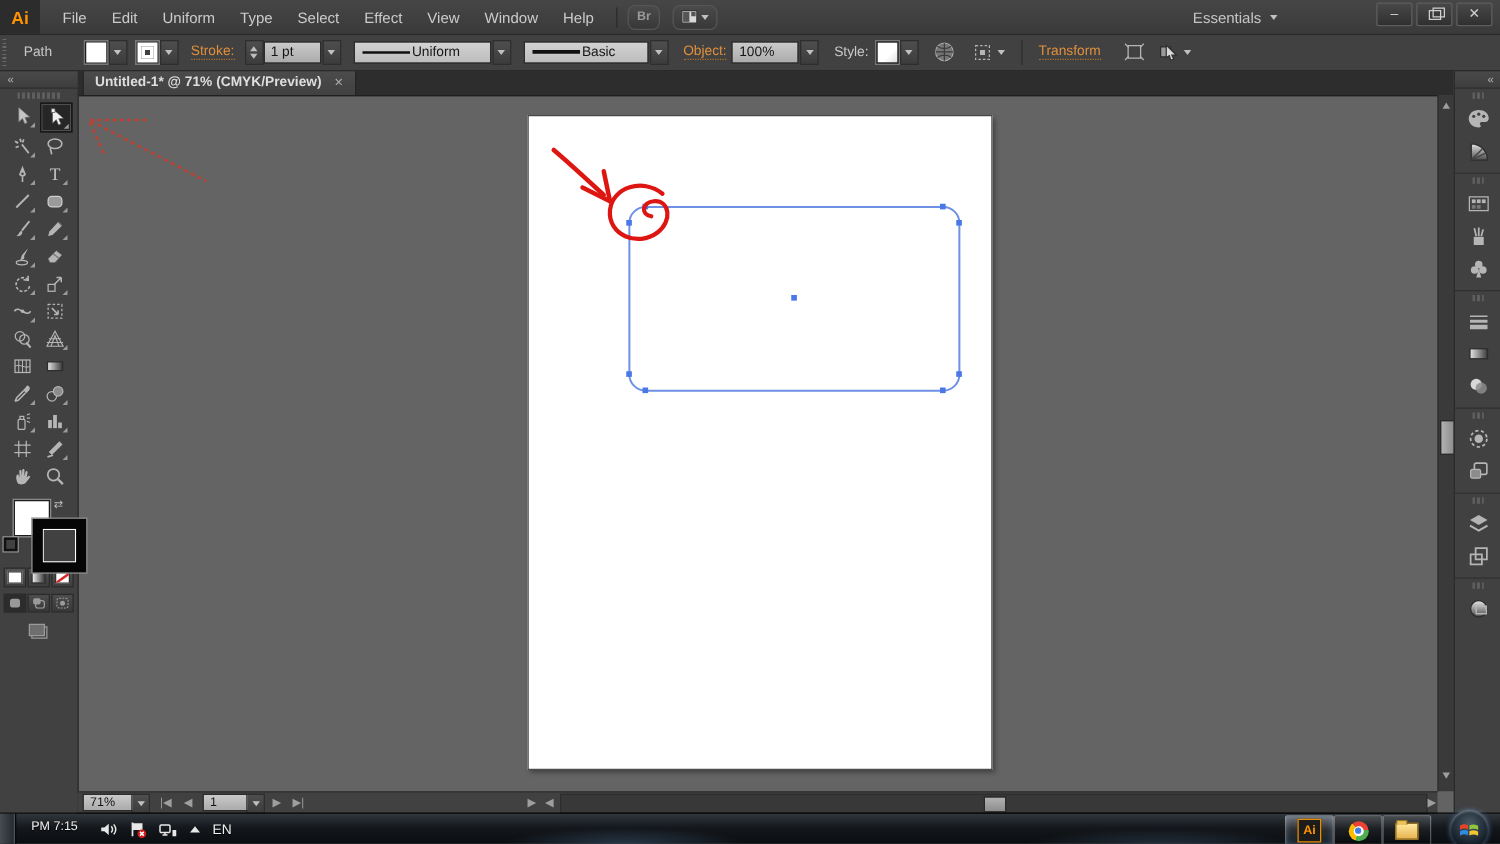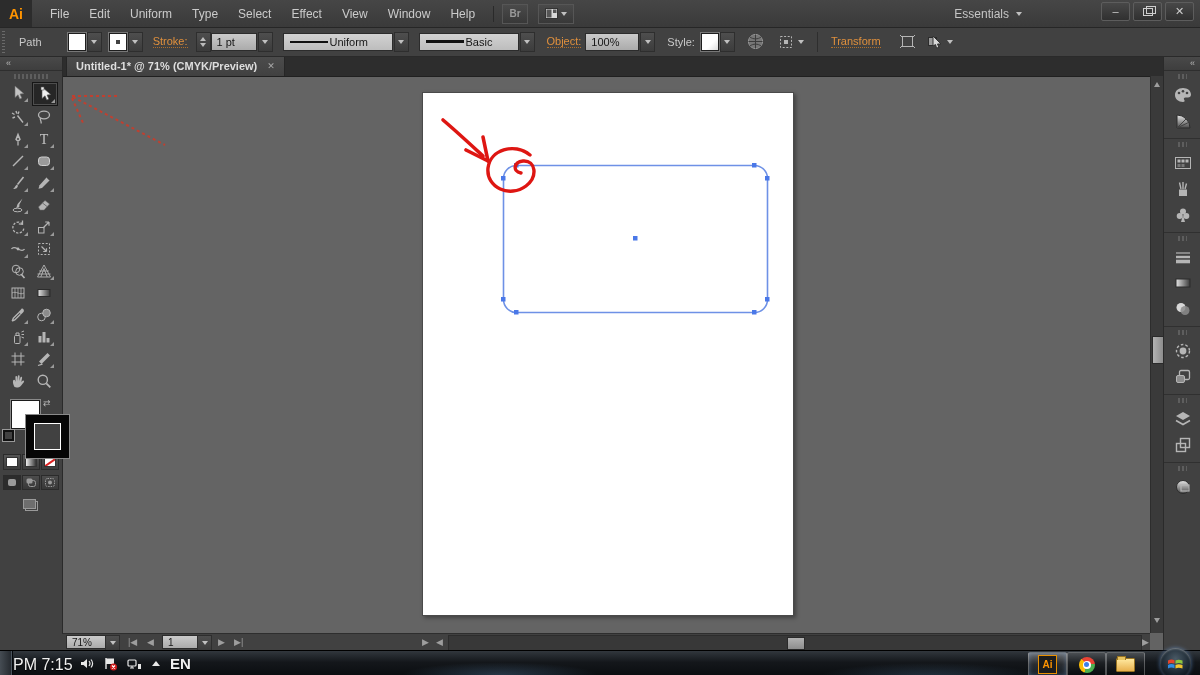--- a/index.html
+++ b/index.html
@@ -5,21 +5,21 @@
   html,body{margin:0;padding:0;background:#636363;width:1200px;height:675px;overflow:hidden;
     font-family:"Liberation Sans",sans-serif;-webkit-font-smoothing:antialiased;position:relative}
   .abs{position:absolute}
   
   .menubar{position:absolute;left:0;top:0;width:1200px;height:27px;background:linear-gradient(#464646,#3a3a3a);
     border-bottom:1px solid #262626;display:flex;align-items:center;color:#cbcbcb;font-size:12px;z-index:30}
   .ailogo{width:32px;height:27px;background:#2c2c2c;color:#ff9400;font-weight:bold;font-size:14px;
     display:flex;align-items:center;justify-content:center}
   .mitem{padding:9px 10px;height:27px;display:flex;align-items:center;cursor:default}
   .menu-sep{width:1px;height:16px;background:#2a2a2a;margin:0 8px}
-  .chrome-btn{height:18px;border:1px solid #565656;border-radius:0;background:linear-gradient(#4a4a4a,#383838);
+  .chrome-btn{height:18px;border:1px solid #565656;border-radius:6px;background:linear-gradient(#4a4a4a,#383838);
     display:flex;align-items:center;justify-content:center;color:#9a9a9a;font-size:10px;font-weight:bold}
   .br-btn{width:24px;margin-right:10px}
   .arrange-btn{width:34px;gap:3px}
   .ddarrow{width:0;height:0;border-left:3.5px solid transparent;border-right:3.5px solid transparent;border-top:4px solid #c0c0c0;display:inline-block}
   .workspace{position:absolute;right:178px;top:0;height:27px;display:flex;align-items:center;gap:7px;color:#c5c5c5}
   .winbtns{position:absolute;right:6px;top:2px;display:flex;gap:3px}
   .winbtn{width:27px;height:17px;border:1px solid #5d5d5d;border-radius:2px;background:linear-gradient(#484848,#303030);
     color:#cfcfcf;font-size:11px;display:flex;align-items:center;justify-content:center;line-height:1}
   .restore-glyph{width:8px;height:6px;border:1px solid #cfcfcf;position:relative;background:#3a3a3a}
   .restore-glyph:before{content:"";position:absolute;left:2px;top:-3px;width:8px;height:6px;border:1px solid #cfcfcf}
@@ -95,23 +95,23 @@
   .navg{position:absolute;color:#9e9e9e;font-size:9px;top:3px}
   .sb-dd{position:absolute;width:13px;height:14px;top:1px;background:linear-gradient(#4e4e4e,#3c3c3c);border:1px solid #2e2e2e;display:flex;align-items:center;justify-content:center}
   .htrack{position:absolute;left:386px;top:1px;width:692px;height:14px;background:#383838;border:1px solid #2d2d2d}
   .hthumb{position:absolute;left:338px;top:1px;width:16px;height:11px;background:linear-gradient(#b2b2b2,#8d8d8d);border:1px solid #2a2a2a}
   
   .taskbar{position:absolute;left:0;top:650px;width:1200px;height:25px;
     background:radial-gradient(140px 18px at 500px 24px,rgba(90,130,170,.35),transparent 70%),
                radial-gradient(160px 20px at 930px 26px,rgba(90,130,170,.30),transparent 70%),
                linear-gradient(#31373d,#14171b 45%,#0a0d10);border-top:1px solid #000;z-index:40;color:#f0f0f0}
   .showdesk{position:absolute;left:0;top:0;width:12px;height:25px;background:linear-gradient(90deg,#454c53,#23272c);border-right:1px solid #05070a;box-shadow:inset -1px 0 0 #4a545e}
-  .clock{position:absolute;left:13px;top:5px;font-size:16px;text-shadow:0 1px 1px #000}
+  .clock{position:absolute;left:25px;top:5px;font-size:10px;text-shadow:0 1px 1px #000}
   .tray{position:absolute;left:80px;top:0;height:25px;display:flex;align-items:center;gap:9px}
-  .lang{font-size:15px;font-weight:bold;text-shadow:0 1px 1px #000}
+  .lang{font-size:11px;font-weight:normal;text-shadow:0 1px 1px #000}
   .tbtn{position:absolute;top:1px;width:37px;height:23px;border:1px solid rgba(255,255,255,.28);border-radius:2px;
     background:linear-gradient(rgba(255,255,255,.14),rgba(255,255,255,.03) 50%,rgba(0,0,0,.12));display:flex;align-items:center;justify-content:center}
   .tbtn.active{background:linear-gradient(rgba(255,255,255,.30),rgba(255,255,255,.10) 50%,rgba(60,90,120,.25));box-shadow:0 0 5px rgba(160,200,255,.35) inset}
   .ai-mini{width:17px;height:17px;background:#1c1c1c;border:1px solid #e88f00;color:#ff9400;font-size:10px;font-weight:bold;display:flex;align-items:center;justify-content:center}
   .chrome-ico{width:16px;height:16px;border-radius:50%;background:conic-gradient(from -40deg,#ea4335 0 120deg,#4caf50 0 240deg,#fbbc05 0 360deg);position:relative}
   .chrome-ico:before{content:"";position:absolute;left:4px;top:4px;width:8px;height:8px;border-radius:50%;background:#fff}
   .chrome-ico:after{content:"";position:absolute;left:5.5px;top:5.5px;width:5px;height:5px;border-radius:50%;background:#3d7fe8}
   .folder-ico{width:17px;height:12px;background:linear-gradient(#ffe9a0,#e8b14e);border:1px solid #9a7422;border-radius:1px;position:relative}
   .folder-ico:before{content:"";position:absolute;left:0;top:-3px;width:7px;height:3px;background:#e8c35e;border:1px solid #9a7422;border-bottom:none;border-radius:1px 1px 0 0}
   .orb{position:absolute;left:1160px;top:-3px;width:31px;height:31px;border-radius:50%;

